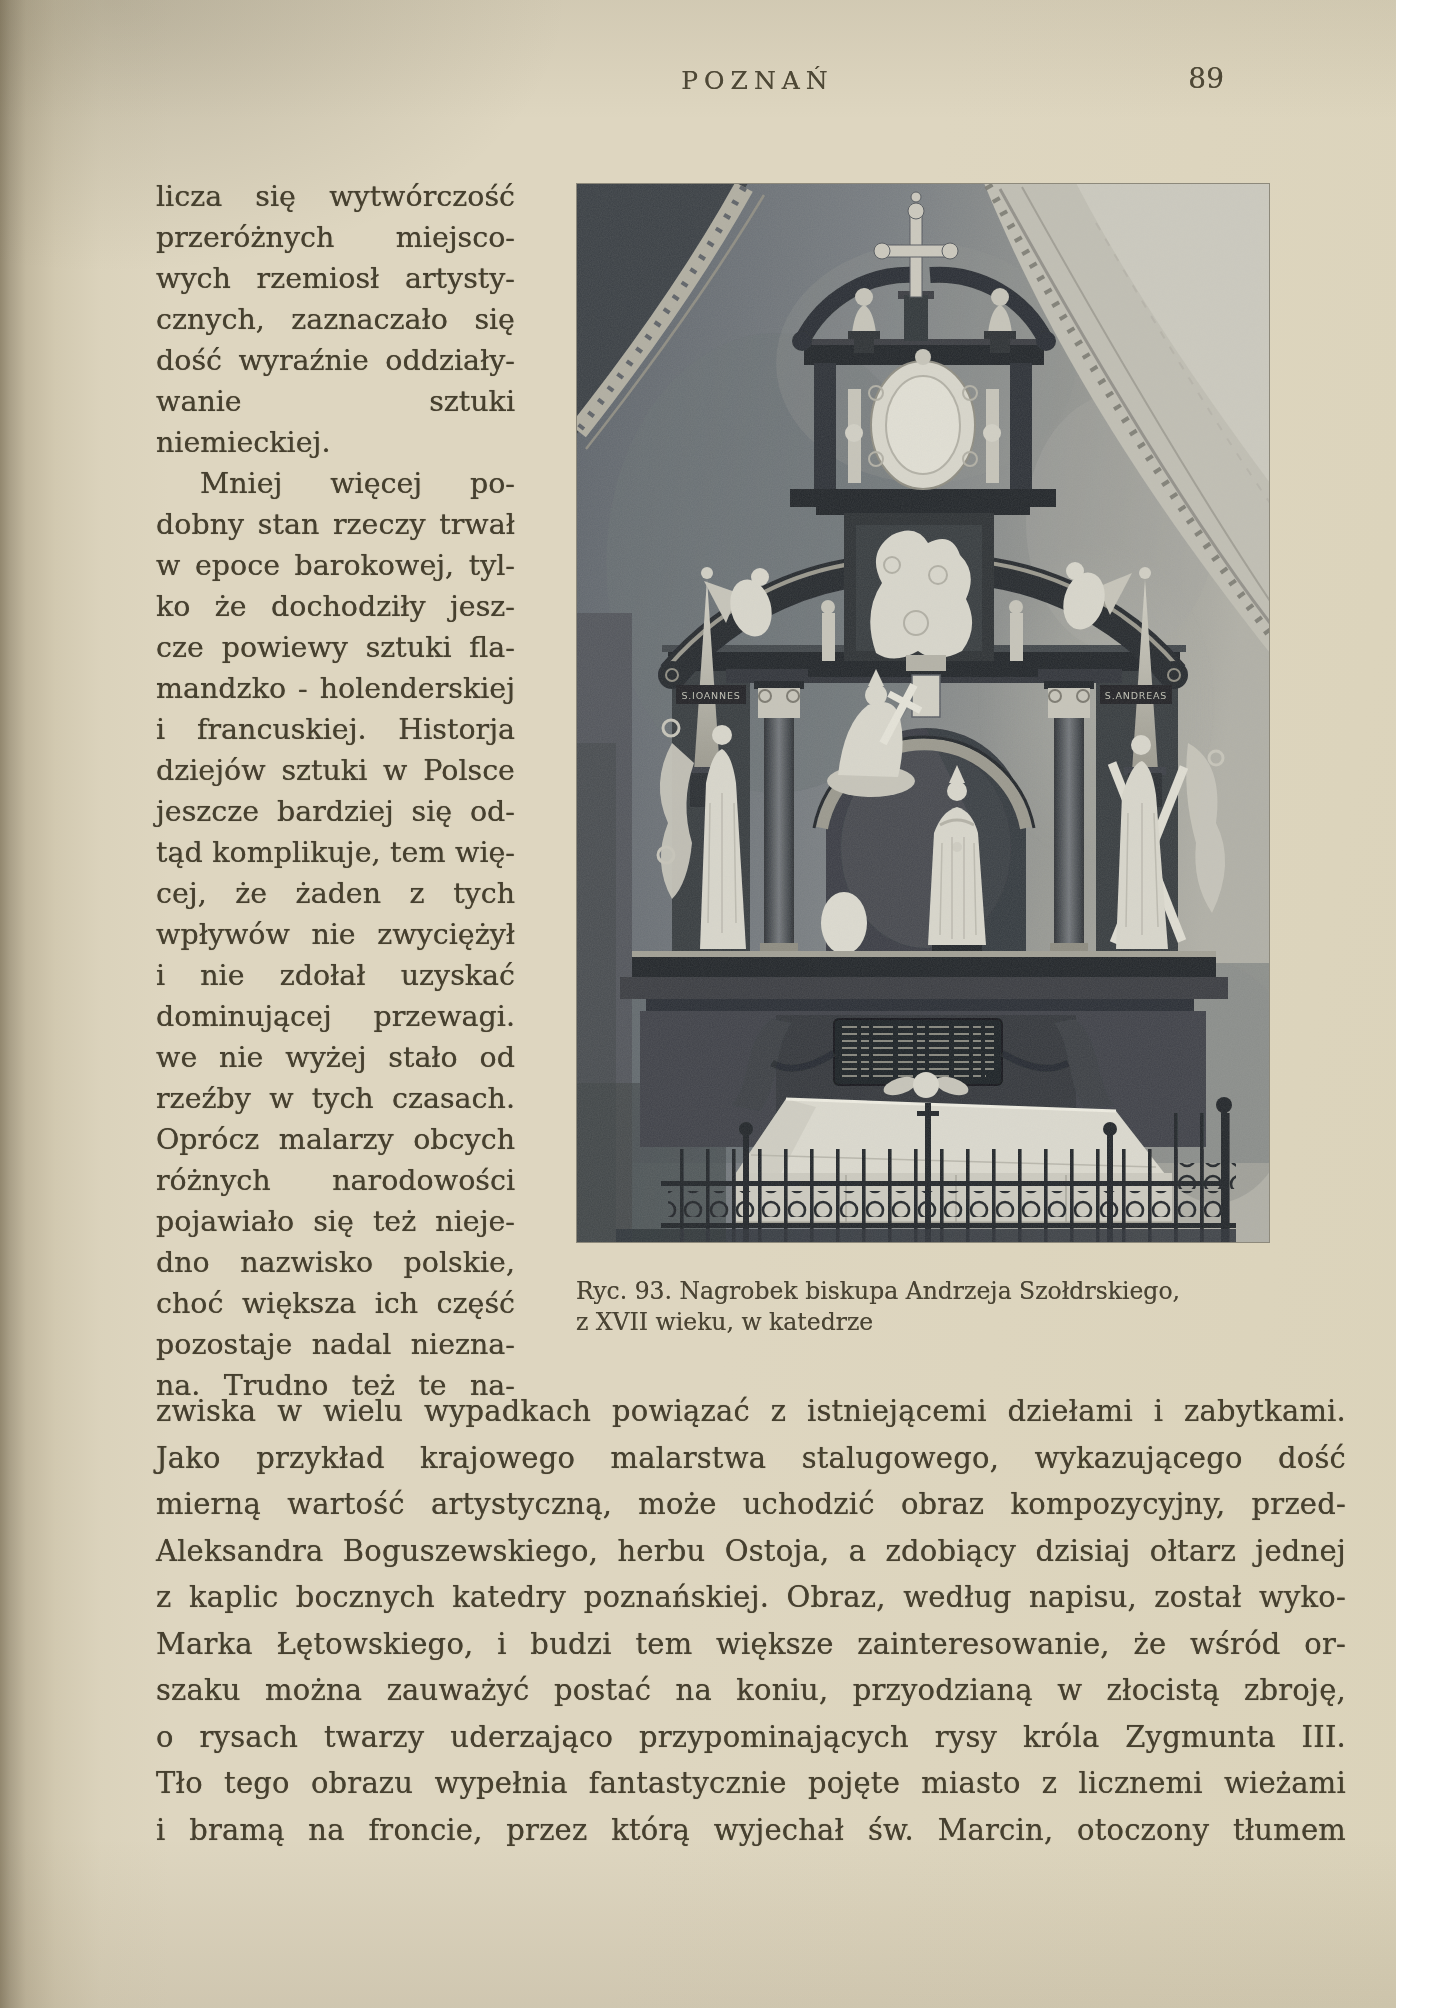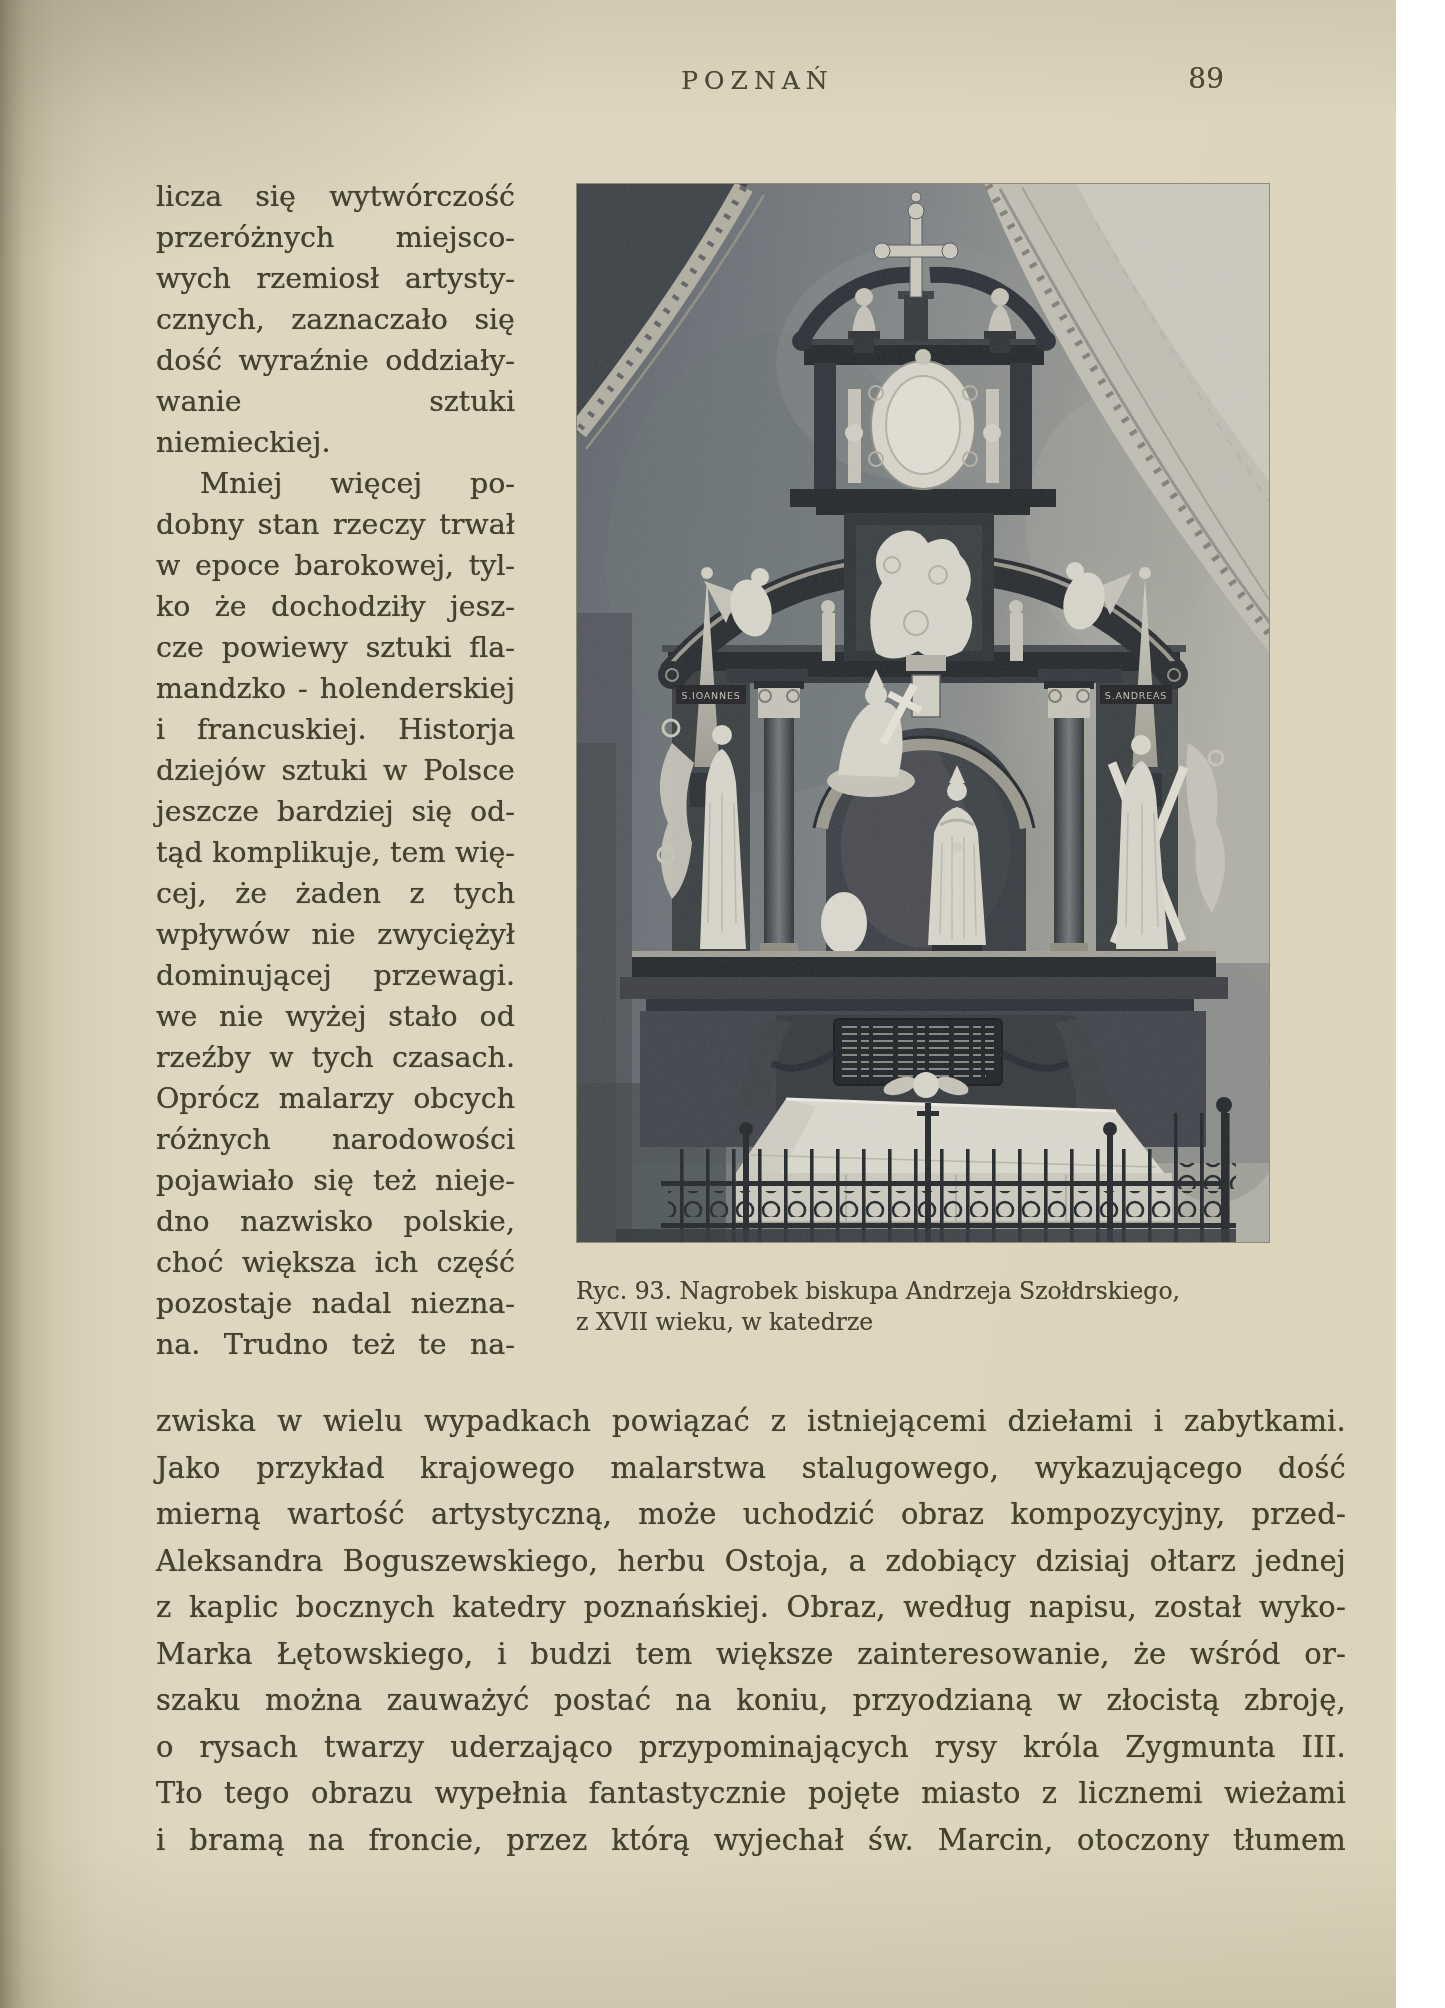--- a/index.html
+++ b/index.html
@@ -47,21 +47,20 @@
     position:absolute; left:576px; top:1276px; width:694px;
     text-align:left; font-size:23.5px; line-height:31px; color:#4a4434;
     text-shadow:0 0 0.6px rgba(60,52,36,0.6);
   }
 
   .body-col {
     position:absolute; left:156px; top:1388px; width:1190px;
     font-size:29px; line-height:46.5px; color:#46402f;
     letter-spacing:0.2px;
     text-shadow:0 0 0.7px rgba(58,50,34,0.75);
-    margin-top:10px;
   }
   .bline { text-align:justify; text-align-last:justify; }
 </style>
 </head>
 <body>
 
 <div class="page">
 
   <div class="running-title">POZNAŃ</div>
   <div class="page-number">89</div>
@@ -78,20 +77,21 @@
       <div class="tline">w epoce barokowej, tyl-</div>
       <div class="tline">ko że dochodziły jesz-</div>
       <div class="tline">cze powiewy sztuki fla-</div>
       <div class="tline">mandzko - holenderskiej</div>
       <div class="tline">i francuskiej. Historja</div>
       <div class="tline">dziejów sztuki w Polsce</div>
       <div class="tline">jeszcze bardziej się od-</div>
       <div class="tline">tąd komplikuje, tem wię-</div>
       <div class="tline">cej, że żaden z tych</div>
       <div class="tline">wpływów nie zwyciężył</div>
+      <div class="tline">i nie zdołał uzyskać</div>
       <div class="tline">dominującej przewagi.</div>
       <div class="tline">we nie wyżej stało od</div>
       <div class="tline">rzeźby w tych czasach.</div>
       <div class="tline">Oprócz malarzy obcych</div>
       <div class="tline">różnych narodowości</div>
       <div class="tline">pojawiało się też nieje-</div>
       <div class="tline">dno nazwisko polskie,</div>
       <div class="tline">choć większa ich część</div>
       <div class="tline">pozostaje nadal niezna-</div>
       <div class="tline">na. Trudno też te na-</div>

